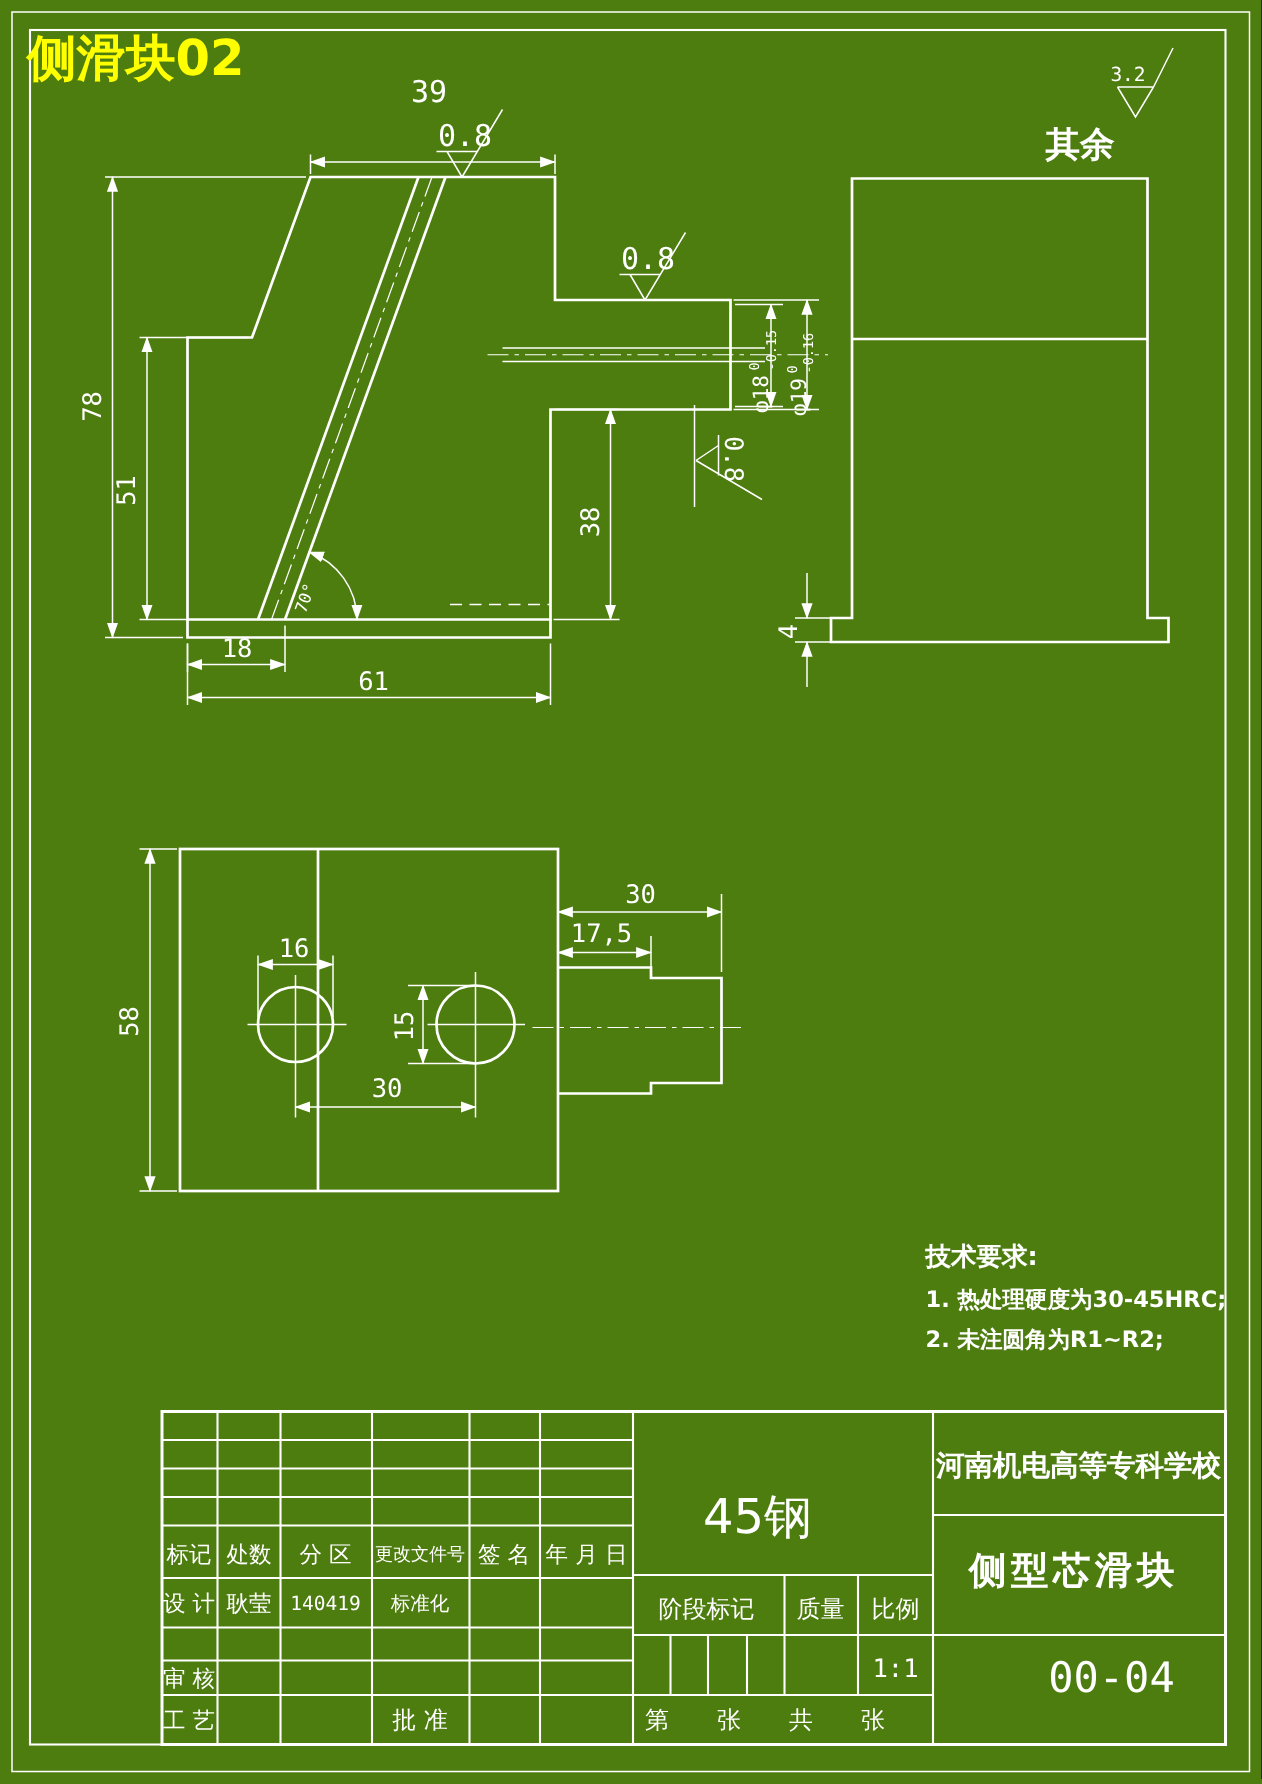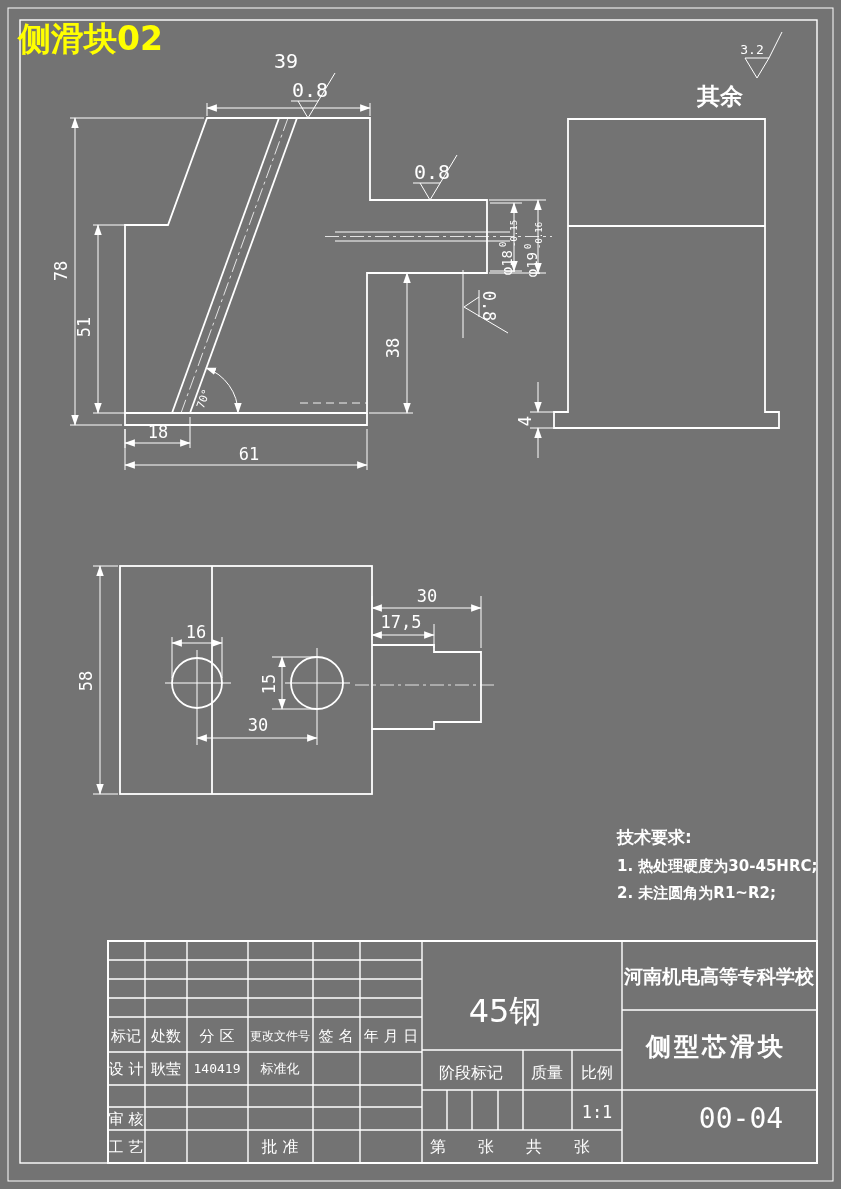--- a/index.html
+++ b/index.html
@@ -1,16 +1,16 @@
 <!DOCTYPE html>
 <html><head>
 <meta charset="utf-8">
 <style>
   html,body{margin:0;padding:0;background:#000;}
-  .stage{position:relative;width:841px;height:1189px;background:#737373;overflow:hidden;}
+  .stage{position:relative;width:841px;height:1189px;background:#4d7c0f;overflow:hidden;}
   svg{position:absolute;left:0;top:0;}
   .ol{stroke:#fff;stroke-width:1.8;fill:none;}
   .thin{stroke:#fff;stroke-width:1;fill:none;}
   .dim{stroke:#fff;stroke-width:1;fill:none;}
   .tb{stroke:#fff;stroke-width:1.4;fill:none;}
   .tbx{stroke:#fff;stroke-width:2;fill:none;}
   .cl{stroke:#fff;stroke-width:0.8;fill:none;stroke-dasharray:14 4 3 4;}
   .hid{stroke:#fff;stroke-width:0.9;fill:none;stroke-dasharray:8 5;}
   text{fill:#fff;font-family:"DejaVu Sans",sans-serif;}
   .dt{font-family:"DejaVu Sans Mono",monospace;font-size:17px;}

